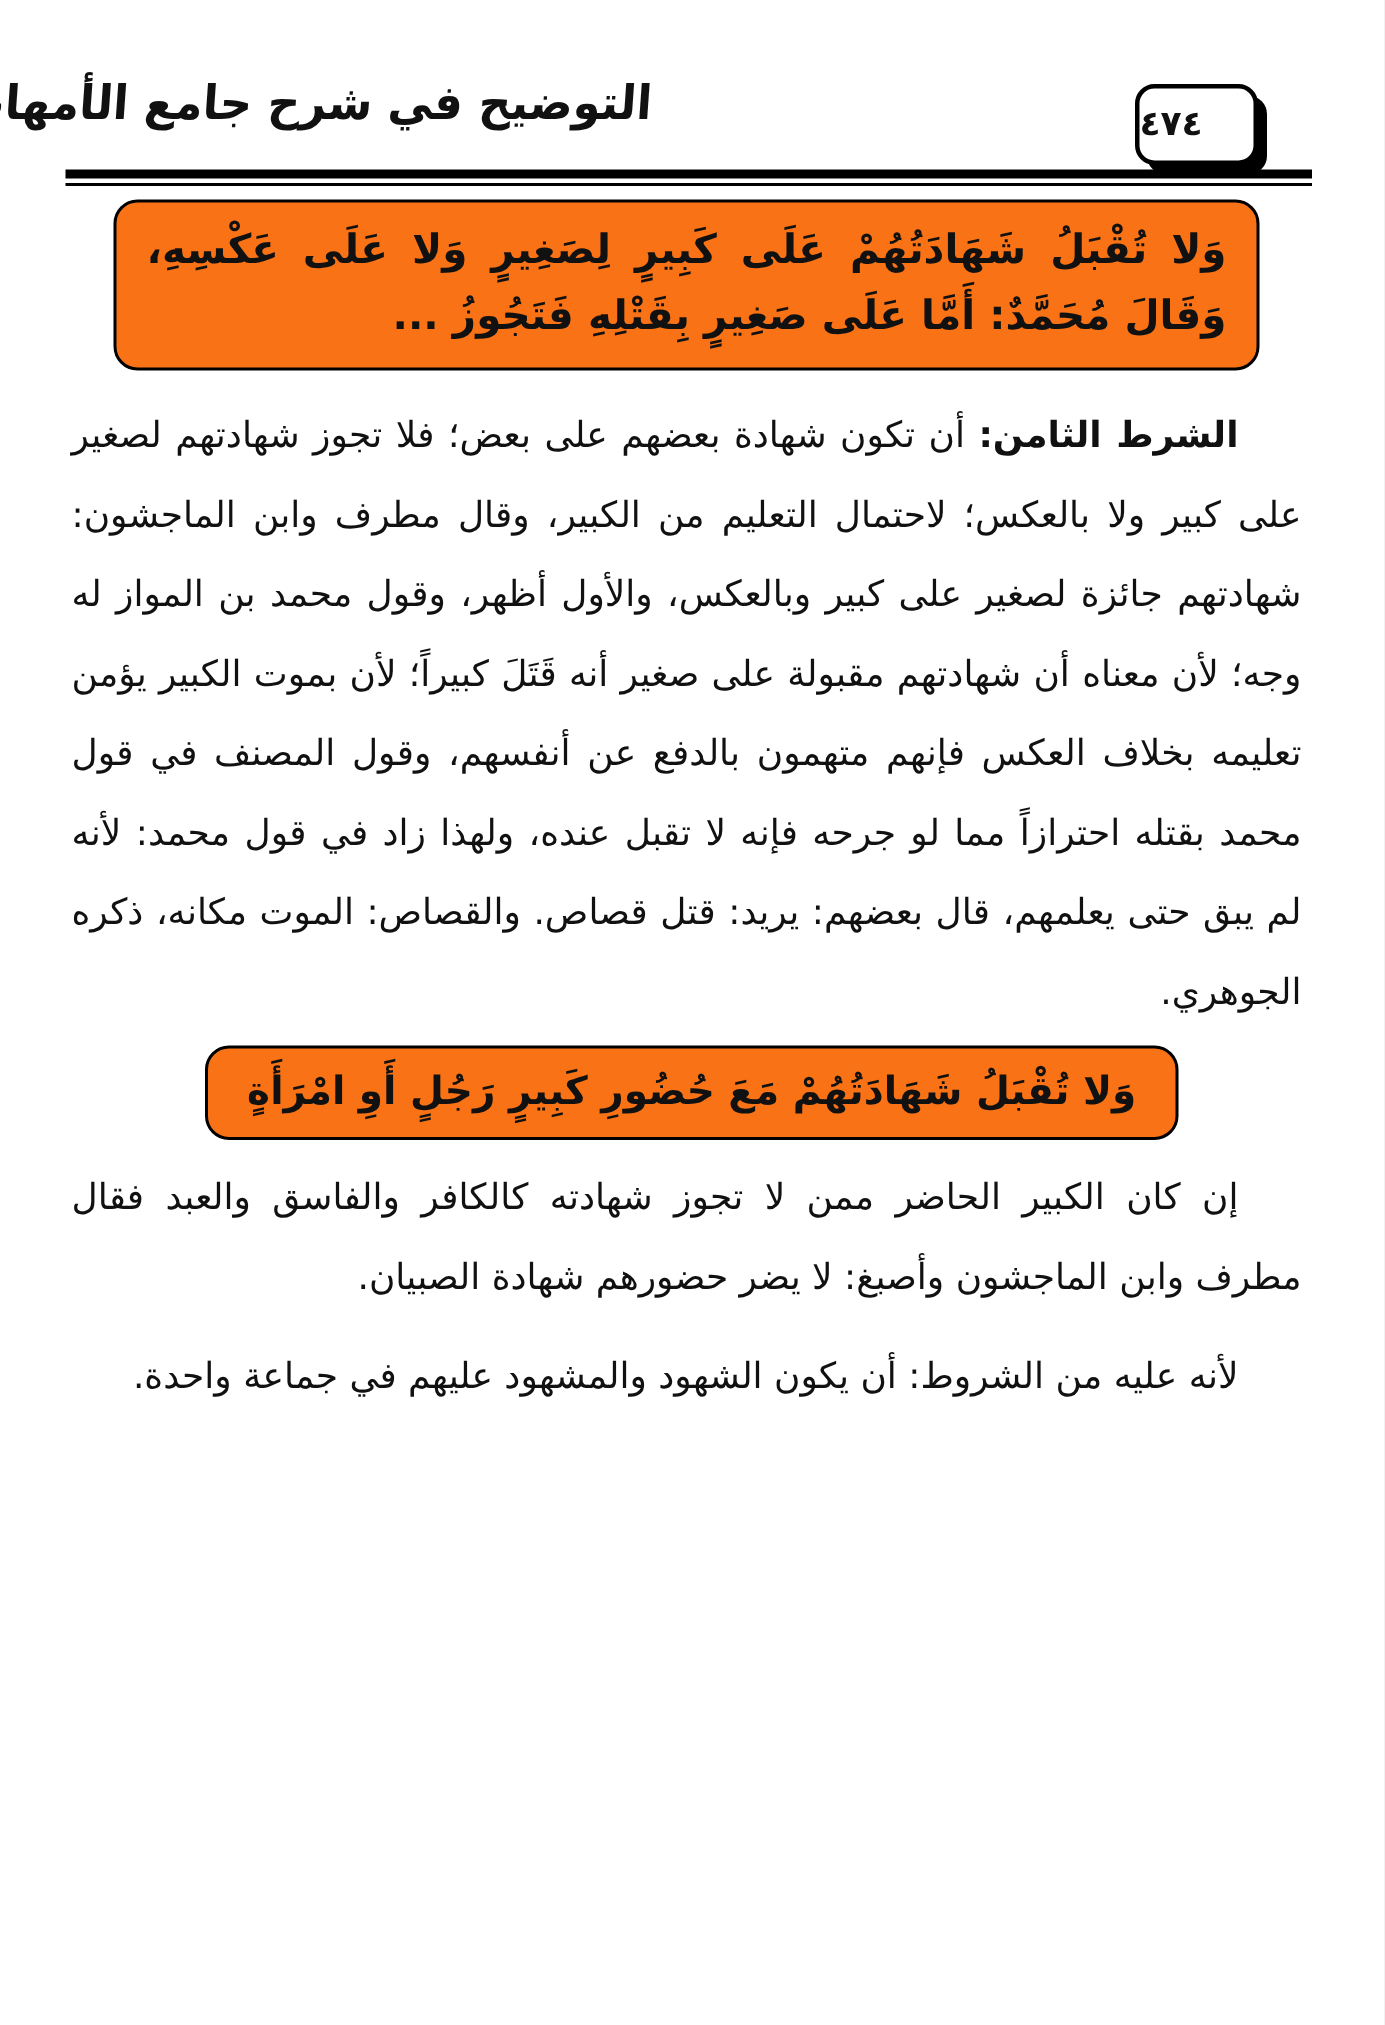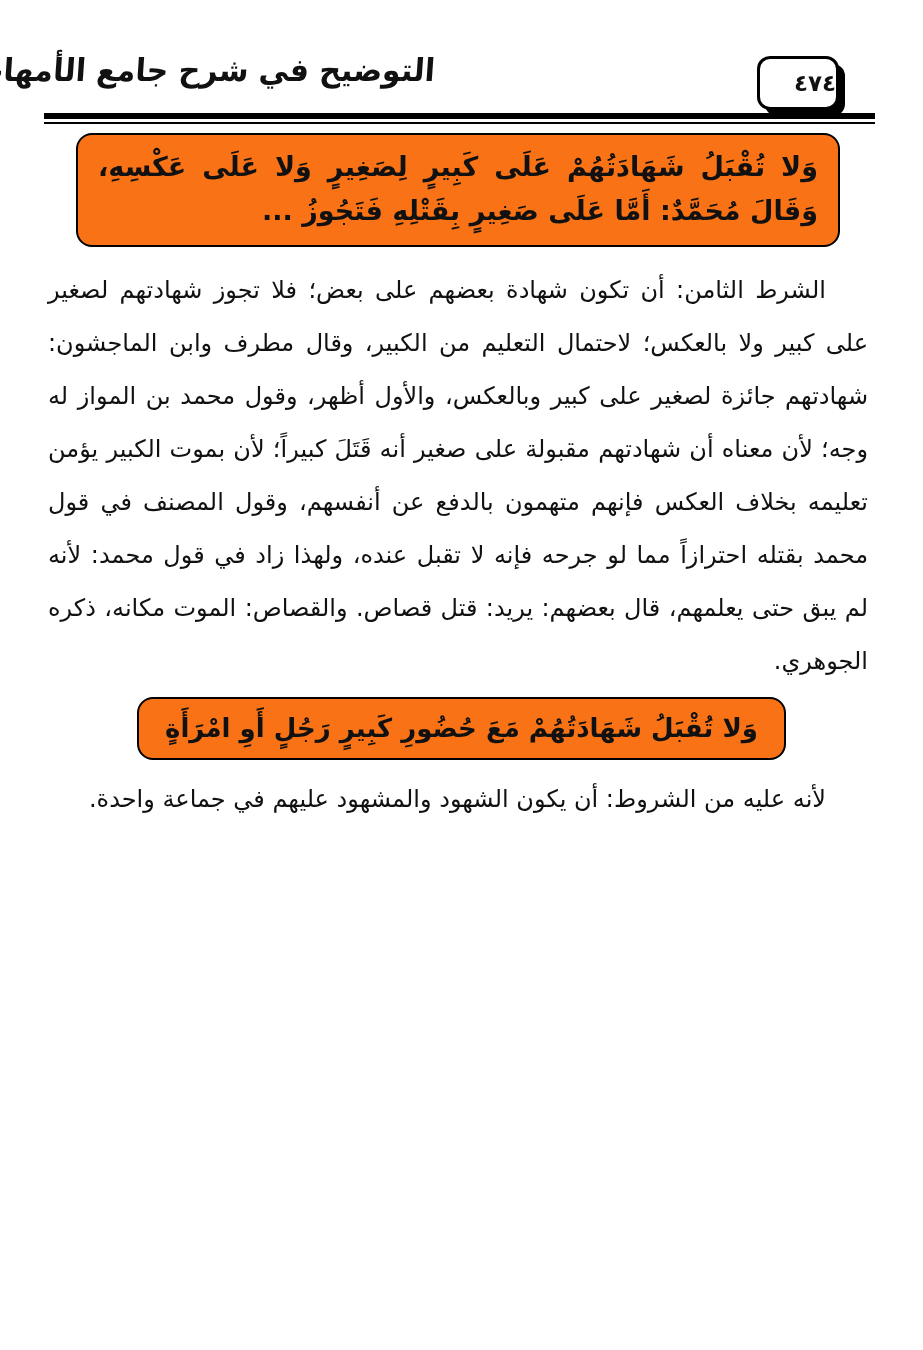--- a/index.html
+++ b/index.html
@@ -35,21 +35,21 @@
     top: 56px;
     right: 84px;
     width: 82px;
     height: 54px;
     border: 3px solid #000;
     border-radius: 13px;
     background: #fff;
     box-shadow: 7px 7px 0 -1px #000;
     display: flex;
     align-items: center;
-    justify-content: flex-start;
+    justify-content: flex-end;
     font-size: 23px;
     font-weight: 700;
     margin-left: 32px;
   }
   .header-rule {
     position: absolute;
     top: 113px;
     right: 48px;
     left: 44px;
   }
@@ -89,21 +89,21 @@
   }
 
   .body-par {
     margin: 0 7px 0 0;
     font-size: 24px;
     line-height: 53px;
     text-align: justify;
     text-justify: inter-word;
   }
   .indent { text-indent: 42px; }
-  .body-par strong { font-weight: 400; }
+  .body-par strong { font-weight: 700; }
 
   .mt-box1 { margin-top: 2px; }
   .mt-p1   { margin-top: 17px; }
   .mt-box2 { margin-top: 9px; }
   .mt-p2   { margin-top: 10px; }
   .mt-box3 { margin-top: 7px; }
   .mt-p3   { margin-top: 12px; }
   .mt-p4   { margin-top: 12px; }
   .mt-p5   { margin-top: 6px; }
   .mt-p6   { margin-top: 13px; }
@@ -138,20 +138,23 @@
     </p>
 
     <div class="center-row mt-box2">
       <div class="matn-box matn-inline">
         <span>وَلا تُقْبَلُ شَهَادَتُهُمْ مَعَ حُضُورِ كَبِيرٍ رَجُلٍ أَوِ امْرَأَةٍ</span>
       </div>
     </div>
 
 
 
+    <p class="body-par indent mt-p3">
+      <span>إن كان الكبير الحاضر ممن لا تجوز شهادته كالكافر والفاسق والعبد فقال مطرف وابن الماجشون وأصبغ: لا يضر حضورهم شهادة الصبيان.</span>
+    </p>
 
 
 
     <p class="body-par indent mt-p6">
       <span>لأنه عليه من الشروط: أن يكون الشهود والمشهود عليهم في جماعة واحدة.</span>
     </p>
 
   </main>
 </div>
 

